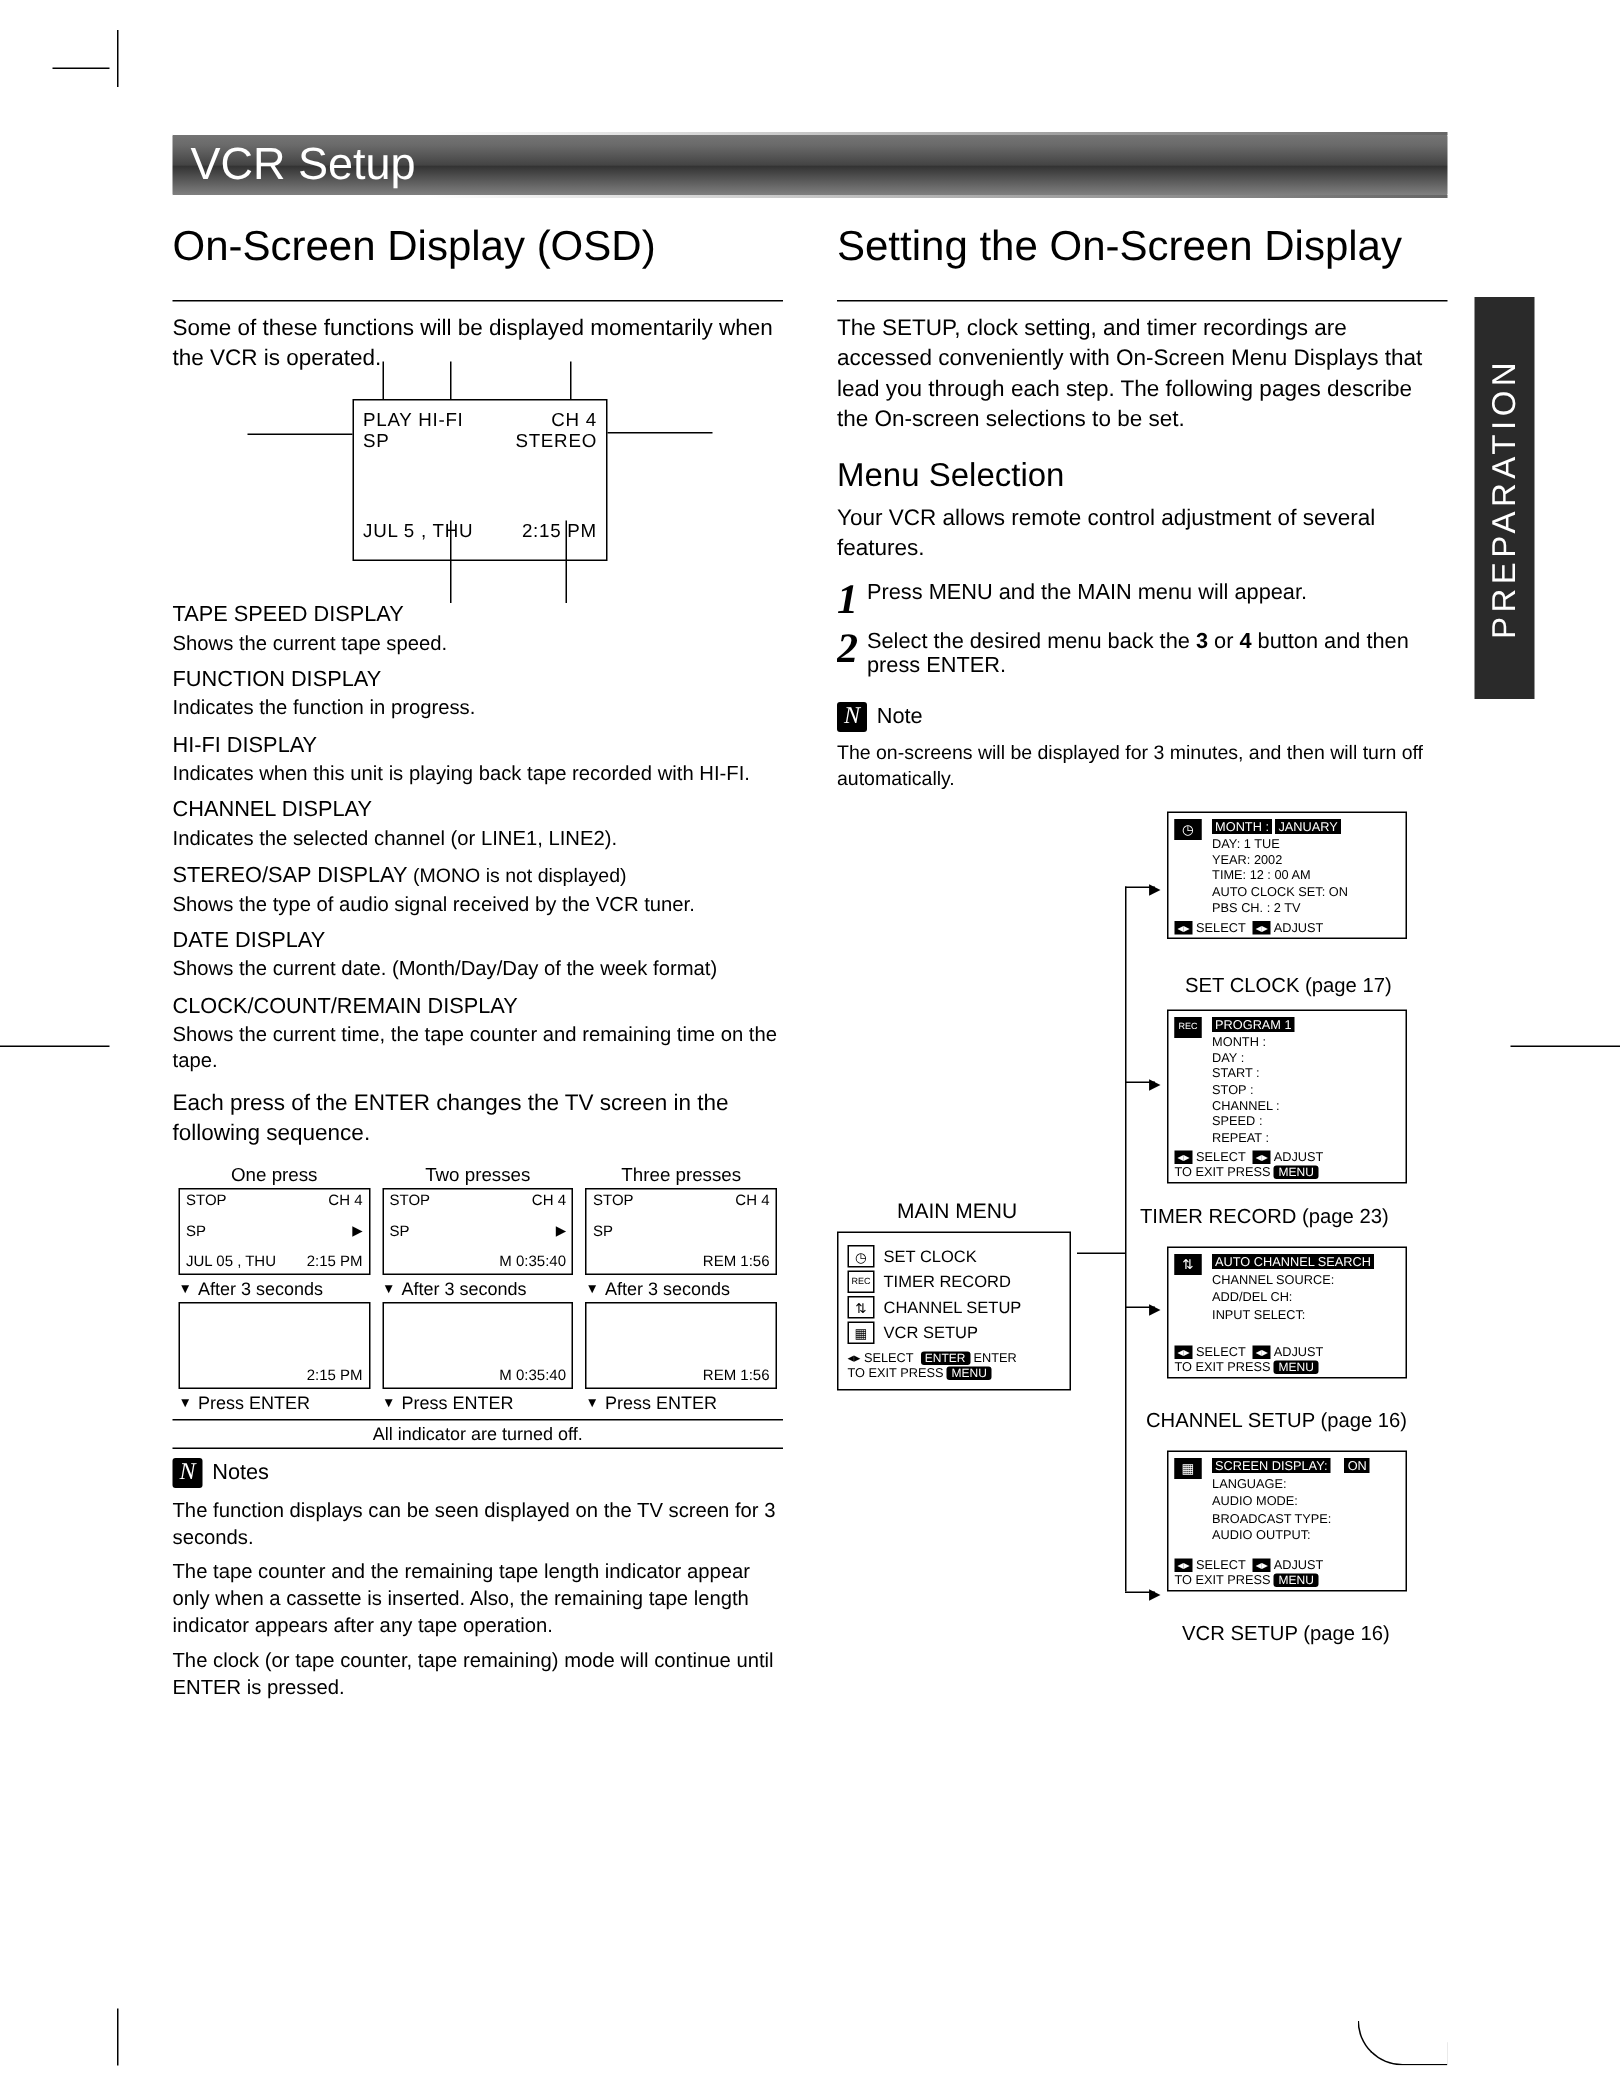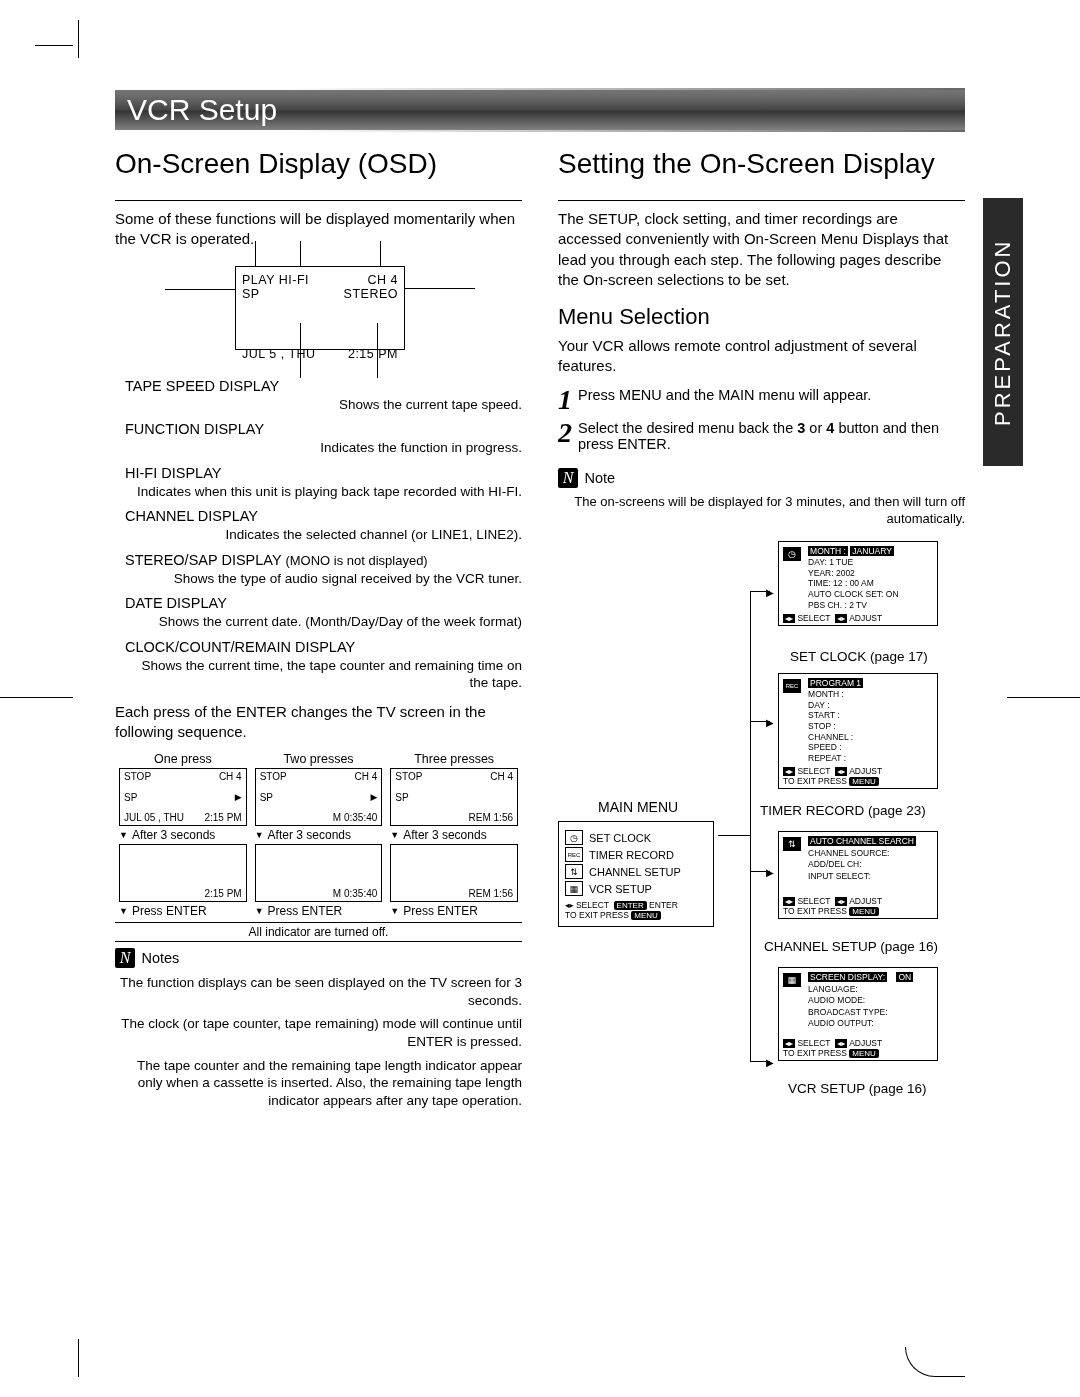--- a/index.html
+++ b/index.html
@@ -55,27 +55,27 @@
   .cols { display:flex; gap:36px; }
   .col { flex:1 1 0; }
   h2.section {
     font-size:28px; font-weight:400;
     border-bottom:1px solid #000;
     padding-bottom:20px;
     margin-bottom:8px;
   }
   h3.subsection { font-size:22px; font-weight:400; margin:14px 0 6px; }
   p.body { font-size:15px; line-height:1.35; margin-bottom:10px; }
-  p.small { font-size:13.5px; line-height:1.3; margin:2px 0 6px;text-align:right; }
+  p.small { font-size:13.5px; line-height:1.3; margin:2px 0 6px; }
   .deflabel { font-size:14.5px; margin-top:8px; }
   .mono-note { font-size:13px; }
 
   
   .osd-wrap { position:relative; width:250px; margin:16px 0 12px 80px; }
-  .osd-box { width:170px; height:84px; border:1.5px solid #000; margin:0 auto; font-size:12.5px; padding:6px; letter-spacing:.5px; position:relative; }
+  .osd-box { width:170px; height:108px; border:1.5px solid #000; margin:0 auto; font-size:12.5px; padding:6px; letter-spacing:.5px; position:relative; }
   .osd-box .line { display:flex; justify-content:space-between; }
   .osd-callouts div { position:absolute; background:#000; }
   
   .oc-top1 { left:60px;  width:1px; top:-25px; height:25px; }
   .oc-top2 { left:105px; width:1px; top:-25px; height:25px; }
   .oc-top3 { left:185px; width:1px; top:-25px; height:25px; }
   .oc-left1 { left:-30px; top:23px; width:70px; height:1px; } 
   .oc-right1 { right:-30px; top:22px; width:70px; height:1px; }
   .oc-botmid { left:105px; bottom:-28px; width:1px; height:55px; }
   .oc-botright { left:182px; bottom:-28px; width:1px; height:55px; }
@@ -159,21 +159,21 @@
               <span>SP</span>
               <span>STEREO</span>
             </div>
           <div class="line" style="margin-top:46px;">
               <span>JUL   5 , THU</span>
               <span>2:15 PM</span>
             </div>
         </div>
       </div>
 
-      <div style="margin-top:28px;margin-left:10px;">
+      <div style="margin-top:28px;">
         <div class="deflabel">TAPE SPEED DISPLAY</div>
         <p class="small">Shows the current tape speed.</p>
         <div class="deflabel">FUNCTION DISPLAY</div>
         <p class="small">Indicates the function in progress.</p>
         <div class="deflabel">HI-FI DISPLAY</div>
         <p class="small">Indicates when this unit is playing back tape recorded with HI-FI.</p>
         <div class="deflabel">CHANNEL DISPLAY</div>
         <p class="small">Indicates the selected channel (or LINE1, LINE2).</p>
         <div class="deflabel"><span>STEREO/SAP DISPLAY</span> <span class="mono-note">(MONO is not displayed)</span></div>
         <p class="small">Shows the type of audio signal received by the VCR tuner.</p>
@@ -266,22 +266,22 @@
             </div>
           <div class="tiny-caption arrowdown"><span>Press ENTER</span></div>
         </div>
       </div>
       <div class="all-off-bar">All indicator are turned off.</div>
 
       <div style="margin-top:6px;">
         <span class="note-icon">N</span>
         <span class="notes-label">Notes</span>
         <p class="small" style="margin-top:6px;">The function displays can be seen displayed on the TV screen for 3 seconds.</p>
+        <p class="small">The tape counter and the remaining tape length indicator appear only when a cassette is inserted. Also, the remaining tape length indicator appears after any tape operation.</p>
         <p class="small">The clock (or tape counter, tape remaining) mode will continue until ENTER is pressed.</p>
-        <p class="small">The tape counter and the remaining tape length indicator appear only when a cassette is inserted. Also, the remaining tape length indicator appears after any tape operation.</p>
       </div>
     </div>
 
     <div class="col">
       <h2 class="section">Setting the On-Screen Display</h2>
       <p class="body">The SETUP, clock setting, and timer recordings are accessed conveniently with On-Screen Menu Displays that lead you through each step. The following pages describe the On-screen selections to be set.</p>
       <h3 class="subsection">Menu Selection</h3>
       <p class="body">Your VCR allows remote control adjustment of several features.</p>
 
       <div class="step">

